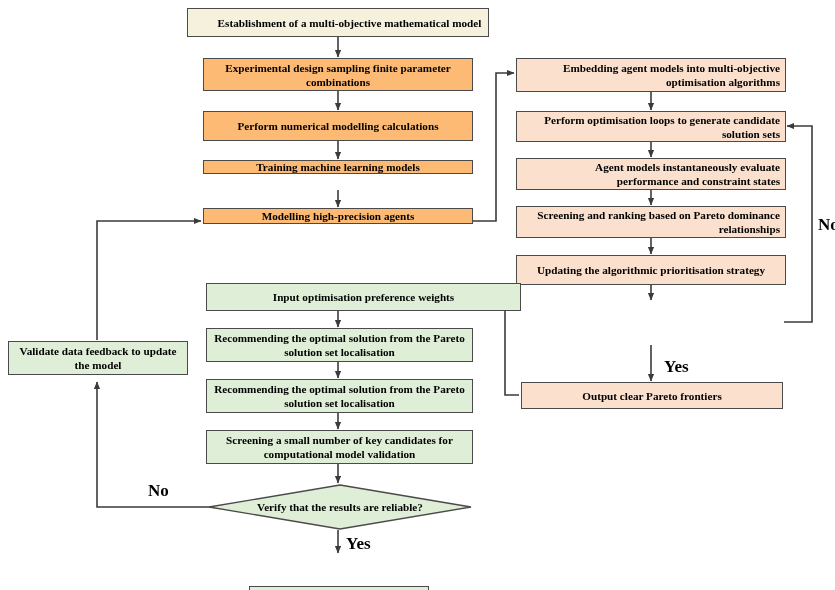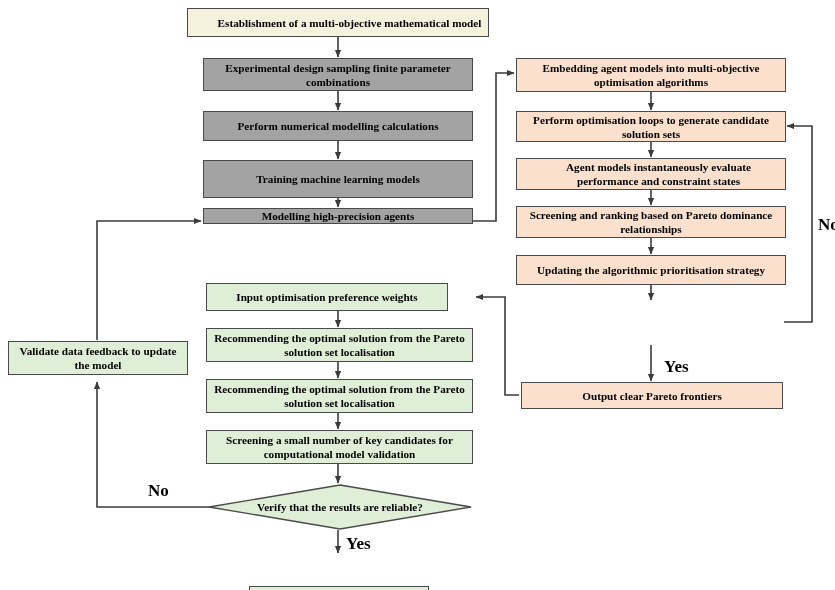--- a/index.html
+++ b/index.html
@@ -1,21 +1,21 @@
 <!DOCTYPE html>
 <html><head>
 <meta charset="utf-8">
 <style>
   html,body{margin:0;padding:0;background:#ffffff;}
   body{font-family:"Liberation Serif","DejaVu Serif",serif;}
   #canvas{position:relative;width:835px;height:590px;overflow:hidden;background:#fff;}
   .node{position:absolute;box-sizing:border-box;display:flex;align-items:center;justify-content:center;text-align:center;border:1.4px solid #4a4a4a;font-weight:bold;font-size:11.2px;line-height:1.25;color:#000;padding:2px 5px;}
   .n-cream{background:#f6f1dd;padding-left:28px;}
-  .n-blue{background:#a3a3a3;}
-  .n-peach{background:#fae0cd;}
+  .n-blue{background:#fdba74;}
+  .n-peach{background:#fae0cd;text-align:right;}
   .n-green{background:#dfeed6;}
   .diamond{position:absolute;display:flex;align-items:center;justify-content:center;}
   .diamond svg{position:absolute;left:0;top:0;}
   .diamond .dlabel{position:relative;z-index:2;font-weight:bold;font-size:11.2px;color:#000;text-align:center;}
   .edges{position:absolute;left:0;top:0;width:835px;height:590px;pointer-events:none;}
   .elabel{position:absolute;font-weight:bold;font-size:17px;color:#000;}
 </style>
 </head>
 <body>
 
@@ -76,21 +76,21 @@
   </div>
 
   <div class="node n-blue" style="left:203px;top:58px;width:270px;height:33px;">
     <span>Experimental design sampling finite parameter combinations</span>
   </div>
 
   <div class="node n-blue" style="left:203px;top:111px;width:270px;height:30px;">
     <span>Perform numerical modelling calculations</span>
   </div>
 
-  <div class="node n-blue" style="left:203px;top:160px;width:270px;height:38px;">
+  <div class="node n-blue" style="left:203px;top:160px;width:270px;height:14px;">
     <span>Training machine learning models</span>
   </div>
 
   <div class="node n-blue" style="left:203px;top:208px;width:270px;height:16px;">
     <span>Modelling high-precision agents</span>
   </div>
 
   <div class="node n-peach" style="left:516px;top:58px;width:270px;height:34px;">
     <span>Embedding agent models into multi-objective optimisation algorithms</span>
   </div>
@@ -109,21 +109,21 @@
 
   <div class="node n-peach" style="left:516px;top:255px;width:270px;height:30px;">
     <span>Updating the algorithmic prioritisation strategy</span>
   </div>
 
 
   <div class="node n-peach" style="left:521px;top:382px;width:262px;height:27px;">
     <span>Output clear Pareto frontiers</span>
   </div>
 
-  <div class="node n-green" style="left:206px;top:283px;width:242px;height:28px;">
+  <div class="node n-green" style="left:206px;top:283px;width:315px;height:28px;">
     <span>Input optimisation preference weights</span>
   </div>
 
   <div class="node n-green" style="left:206px;top:328px;width:267px;height:34px;">
     <span>Recommending the optimal solution from the Pareto solution set localisation</span>
   </div>
 
   <div class="node n-green" style="left:206px;top:379px;width:267px;height:34px;">
     <span>Recommending the optimal solution from the Pareto solution set localisation</span>
   </div>

